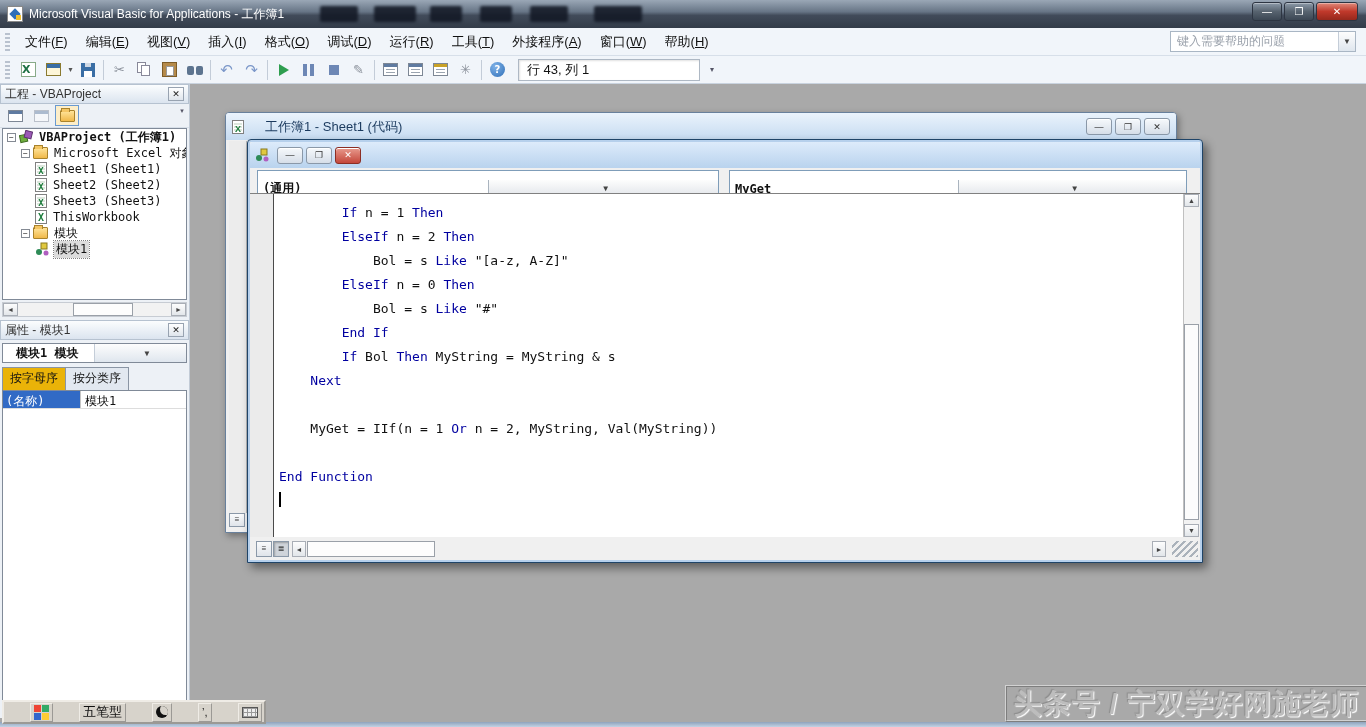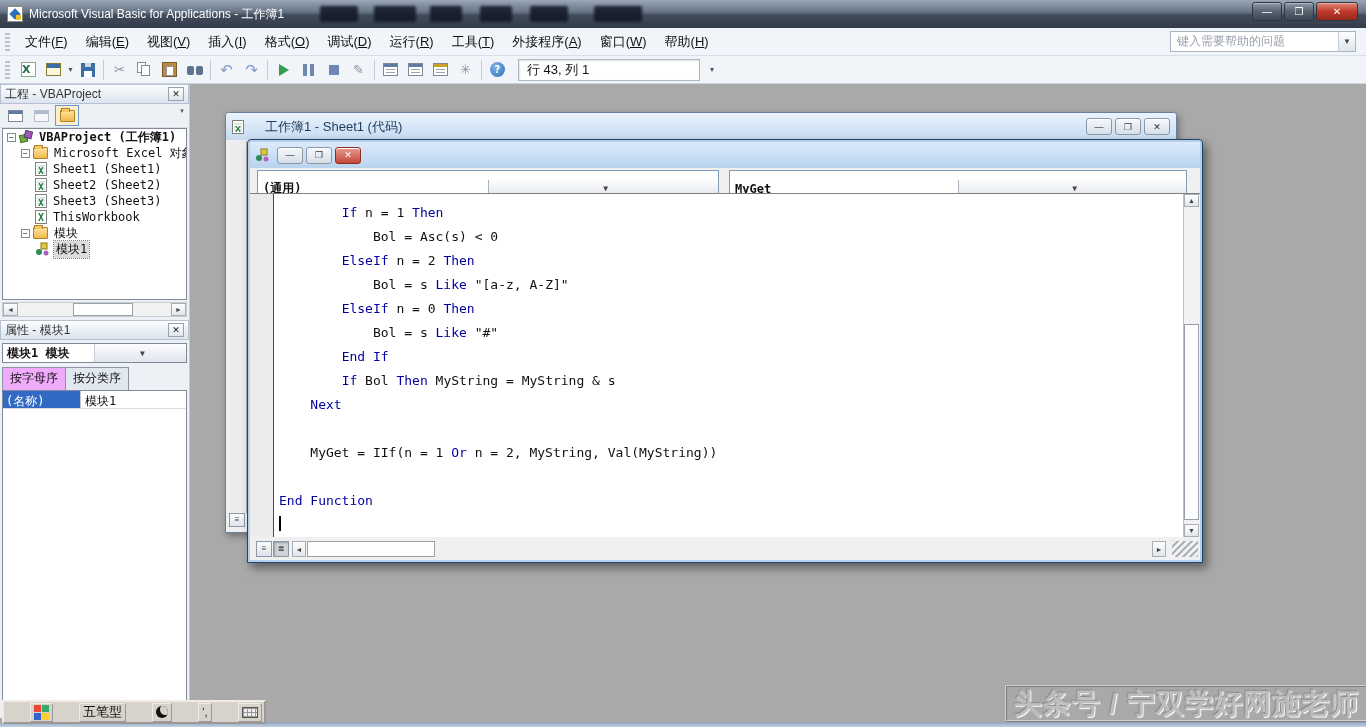--- a/index.html
+++ b/index.html
@@ -99,24 +99,24 @@
     text-align:center; color:#333; margin-right:3px; flex:none; }
   .ticon { margin-right:4px; flex:none; display:inline-flex; }
   .hscroll { margin:2px 2px 0 2px; height:15px; background:#f2f2f2; border:1px solid #c7ccd3; position:relative; }
   .sb-btn { position:absolute; top:0; width:15px; height:13px; background:linear-gradient(#fdfdfd,#e2e6ea);
     border:1px solid #a9aeb6; font-size:7px; color:#444; display:flex; align-items:center; justify-content:center; }
   .hscroll .sb-btn.l { left:0; } .hscroll .sb-btn.r { right:0; }
   .hthumb { position:absolute; top:0; height:13px; background:#fdfdfd; border:1px solid #9aa0a8; }
 
   .props-combo { margin:3px 2px 0 2px; height:20px; background:#fff; border:1px solid #808a98; display:flex; align-items:center;
     font-family:"DejaVu Sans Mono","Liberation Mono",monospace; font-size:12px; font-weight:bold; }
-  .props-combo span { flex:1; padding-left:4px; }
+  .props-combo span { flex:1; padding-left:13px; }
   .props-tabs { display:flex; margin:4px 2px 0 2px; font-size:12px; }
   .tab { padding:2px 7px 3px 7px; border:1px solid #8a95a4; border-bottom:none; background:#e2e8f0; margin-right:-1px; }
-  .tab.active { background:#f0abfc; position:relative; z-index:2; }
+  .tab.active { background:#eab308; position:relative; z-index:2; }
   .props-grid { margin:0 2px; background:#fff; border:1px solid #808a98; height:326px;
     font-family:"DejaVu Sans Mono","Liberation Mono",monospace; font-size:12px; }
   .prow { height:18px; display:flex; border-bottom:1px solid #ddd; }
   .prow .pc1 { width:78px; background:#316ac5; color:#fff; padding:2px 0 0 3px; border-right:1px solid #c5c5c5; }
   .prow .pc2 { flex:1; padding:2px 0 0 4px; }
 
   
   .back-win { position:absolute; left:225px; top:112px; width:952px; height:421px;
     border:1px solid #68809c; border-radius:4px 4px 0 0; background:#f0f0f0; box-shadow:2px 3px 7px rgba(0,0,0,.35); }
   .bw-title { height:27px; border-radius:3px 3px 0 0; background:linear-gradient(#eaf3fc,#c6dbf1);
@@ -513,21 +513,20 @@
       </div>
       <div class="combo" style="left:479px;width:458px">
         <span>MyGet</span>
         <span class="combo-arrow" style="height:18px;width:17px">▼</span>
       </div>
     </div>
     <div class="fw-client">
       <div class="fw-marginbar"></div>
       <div class="codearea" id="codearea">
           <div class="code-line"><span>        </span><span class="kw">If</span><span> n = 1 </span><span class="kw">Then</span></div>
-          <div class="code-line"><span>            Bol = Asc(s) &lt; 0</span></div>
           <div class="code-line"><span>        </span><span class="kw">ElseIf</span><span> n = 2 </span><span class="kw">Then</span></div>
           <div class="code-line"><span>            Bol = s </span><span class="kw">Like</span><span> "[a-z, A-Z]"</span></div>
           <div class="code-line"><span>        </span><span class="kw">ElseIf</span><span> n = 0 </span><span class="kw">Then</span></div>
           <div class="code-line"><span>            Bol = s </span><span class="kw">Like</span><span> "#"</span></div>
           <div class="code-line"><span>        </span><span class="kw">End If</span></div>
           <div class="code-line"><span>        </span><span class="kw">If</span><span> Bol </span><span class="kw">Then</span><span> MyString = MyString &amp; s</span></div>
           <div class="code-line"><span>    </span><span class="kw">Next</span></div>
           <div class="code-line"></div>
           <div class="code-line"><span>    MyGet = IIf(n = 1 </span><span class="kw">Or</span><span> n = 2, MyString, Val(MyString))</span></div>
           <div class="code-line"></div>

